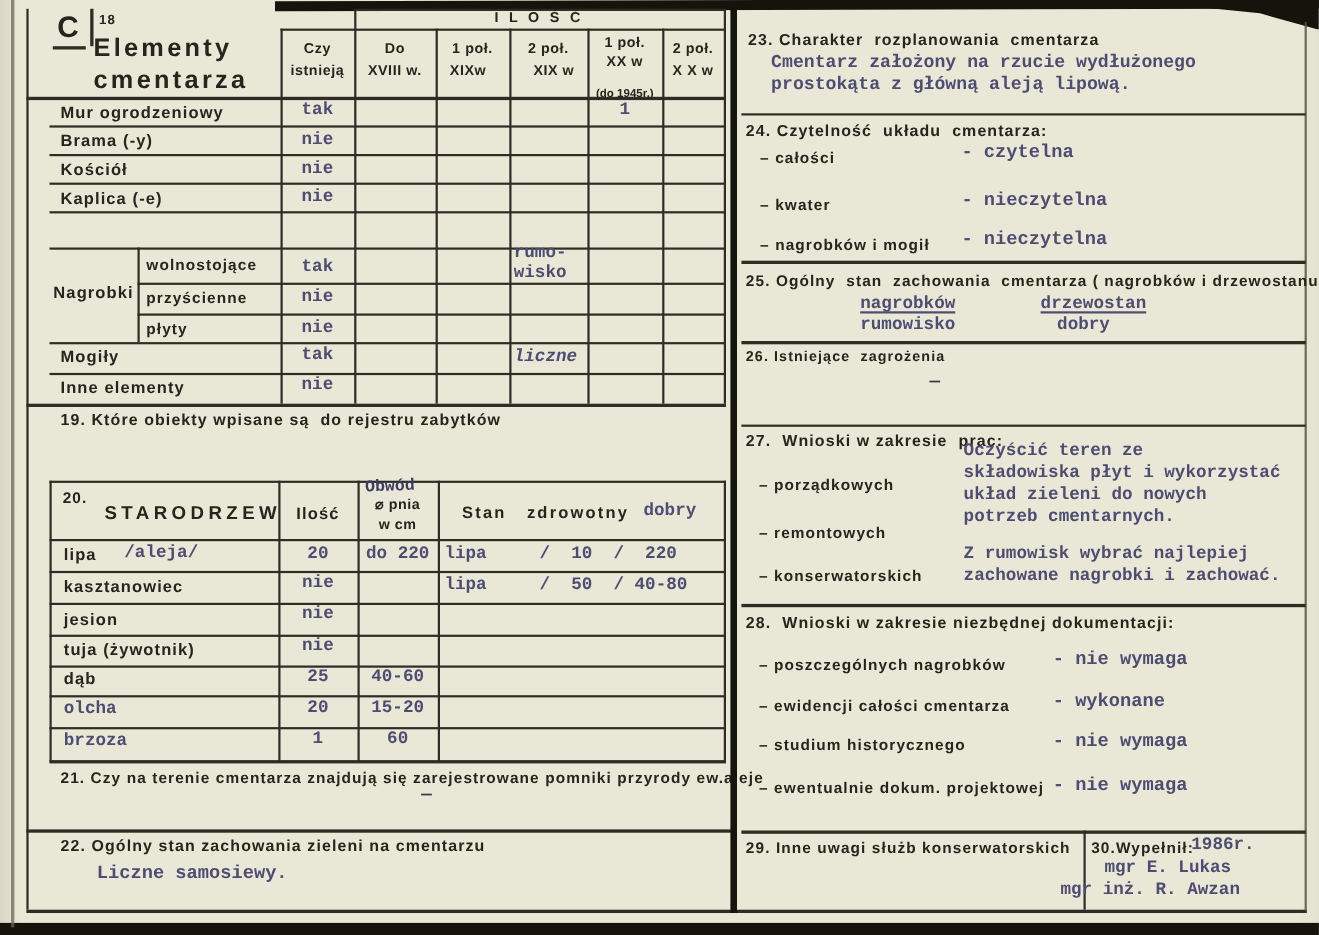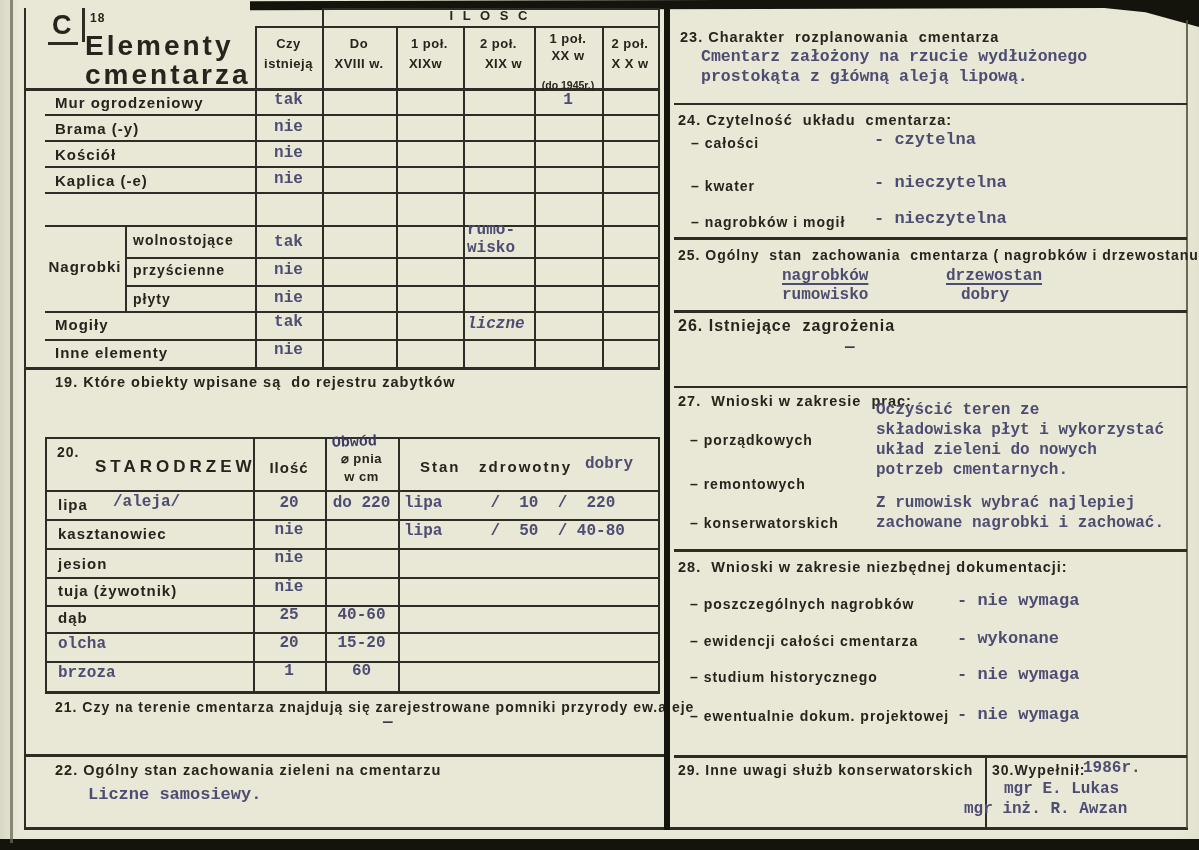--- a/index.html
+++ b/index.html
@@ -16,21 +16,21 @@
   .dark{background:#14130c;}
   .printed{position:absolute;font-family:"Liberation Sans",sans-serif;font-weight:700;
            color:#26241d;font-size:15px;letter-spacing:1px;white-space:pre;line-height:1.15;}
   .sm{font-size:13px;letter-spacing:.5px;}
   .xs{font-size:10.5px;letter-spacing:0;}
   .typed{position:absolute;font-family:"Liberation Mono","DejaVu Sans Mono",monospace;
          font-weight:700;color:#4d4c72;font-size:16px;white-space:pre;line-height:1.2;}
   .typed-dark{color:#3a3950;}
   .center{text-align:center;}
   .u{text-decoration:underline;text-underline-offset:3px;text-decoration-thickness:2px;}
-  .title{font-size:28px;letter-spacing:3px;}
+  .title{font-size:23px;letter-spacing:3px;}
   .big{font-size:17px;letter-spacing:4px;}
 </style>
 </head>
 <body>
 
 <div id="scan">
 
   <div class="line dark" style="left:250px;top:0;width:949px;height:9px;transform:rotate(-.15deg);"></div>
   <div class="line dark" style="left:1080px;top:0;width:119px;height:27px;clip-path:polygon(0 0,100% 0,100% 100%,55% 45%,0 20%);"></div>
   <div class="line dark" style="left:0;top:839px;width:1199px;height:11px;"></div>
@@ -197,21 +197,21 @@
   <div class="typed" style="left:874px;top:173px;font-size:17px;">- nieczytelna</div>
   <div class="printed" style="left:691px;top:214px;font-size:14px;">– nagrobków i mogił</div>
   <div class="typed" style="left:874px;top:209px;font-size:17px;">- nieczytelna</div>
 
   <div class="printed" style="left:678px;top:247px;font-size:14px;">25. Ogólny  stan  zachowania  cmentarza ( nagrobków i drzewostanu )</div>
   <div class="typed u" style="left:782px;top:267px;">nagrobków</div>
   <div class="typed u" style="left:946px;top:267px;">drzewostan</div>
   <div class="typed" style="left:782px;top:286px;">rumowisko</div>
   <div class="typed" style="left:961px;top:286px;">dobry</div>
 
-  <div class="printed" style="left:678px;top:317px;font-size:16px;">26. Istniejące  zagrożenia</div>
+  <div class="printed" style="left:678px;top:317px;font-size:13px;">26. Istniejące  zagrożenia</div>
   <div class="typed typed-dark" style="left:845px;top:338px;">—</div>
 
   <div class="printed" style="left:678px;top:393px;font-size:14.5px;">27.  Wnioski w zakresie  prac:</div>
   <div class="printed" style="left:690px;top:432px;font-size:14px;">– porządkowych</div>
   <div class="printed" style="left:690px;top:476px;font-size:14px;">– remontowych</div>
   <div class="printed" style="left:690px;top:515px;font-size:14px;">– konserwatorskich</div>
   <div class="typed" style="left:876px;top:401px;">Oczyścić teren ze</div>
   <div class="typed" style="left:876px;top:421px;">składowiska płyt i wykorzystać</div>
   <div class="typed" style="left:876px;top:441px;">układ zieleni do nowych</div>
   <div class="typed" style="left:876px;top:461px;">potrzeb cmentarnych.</div>

